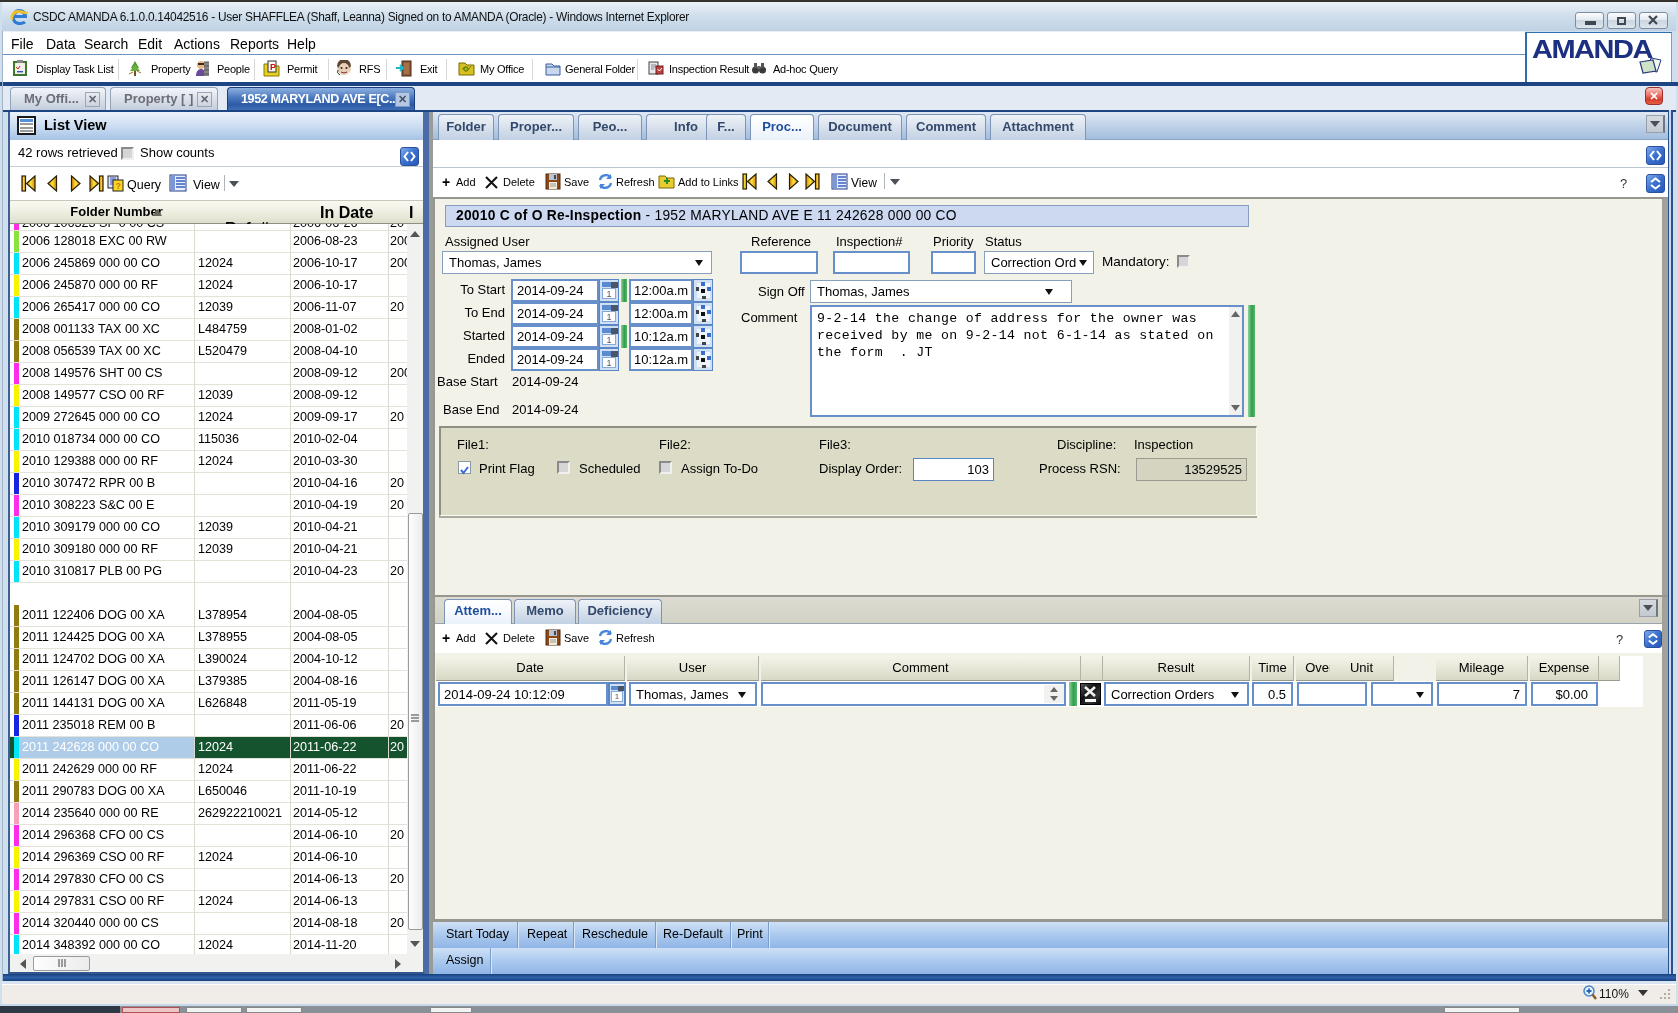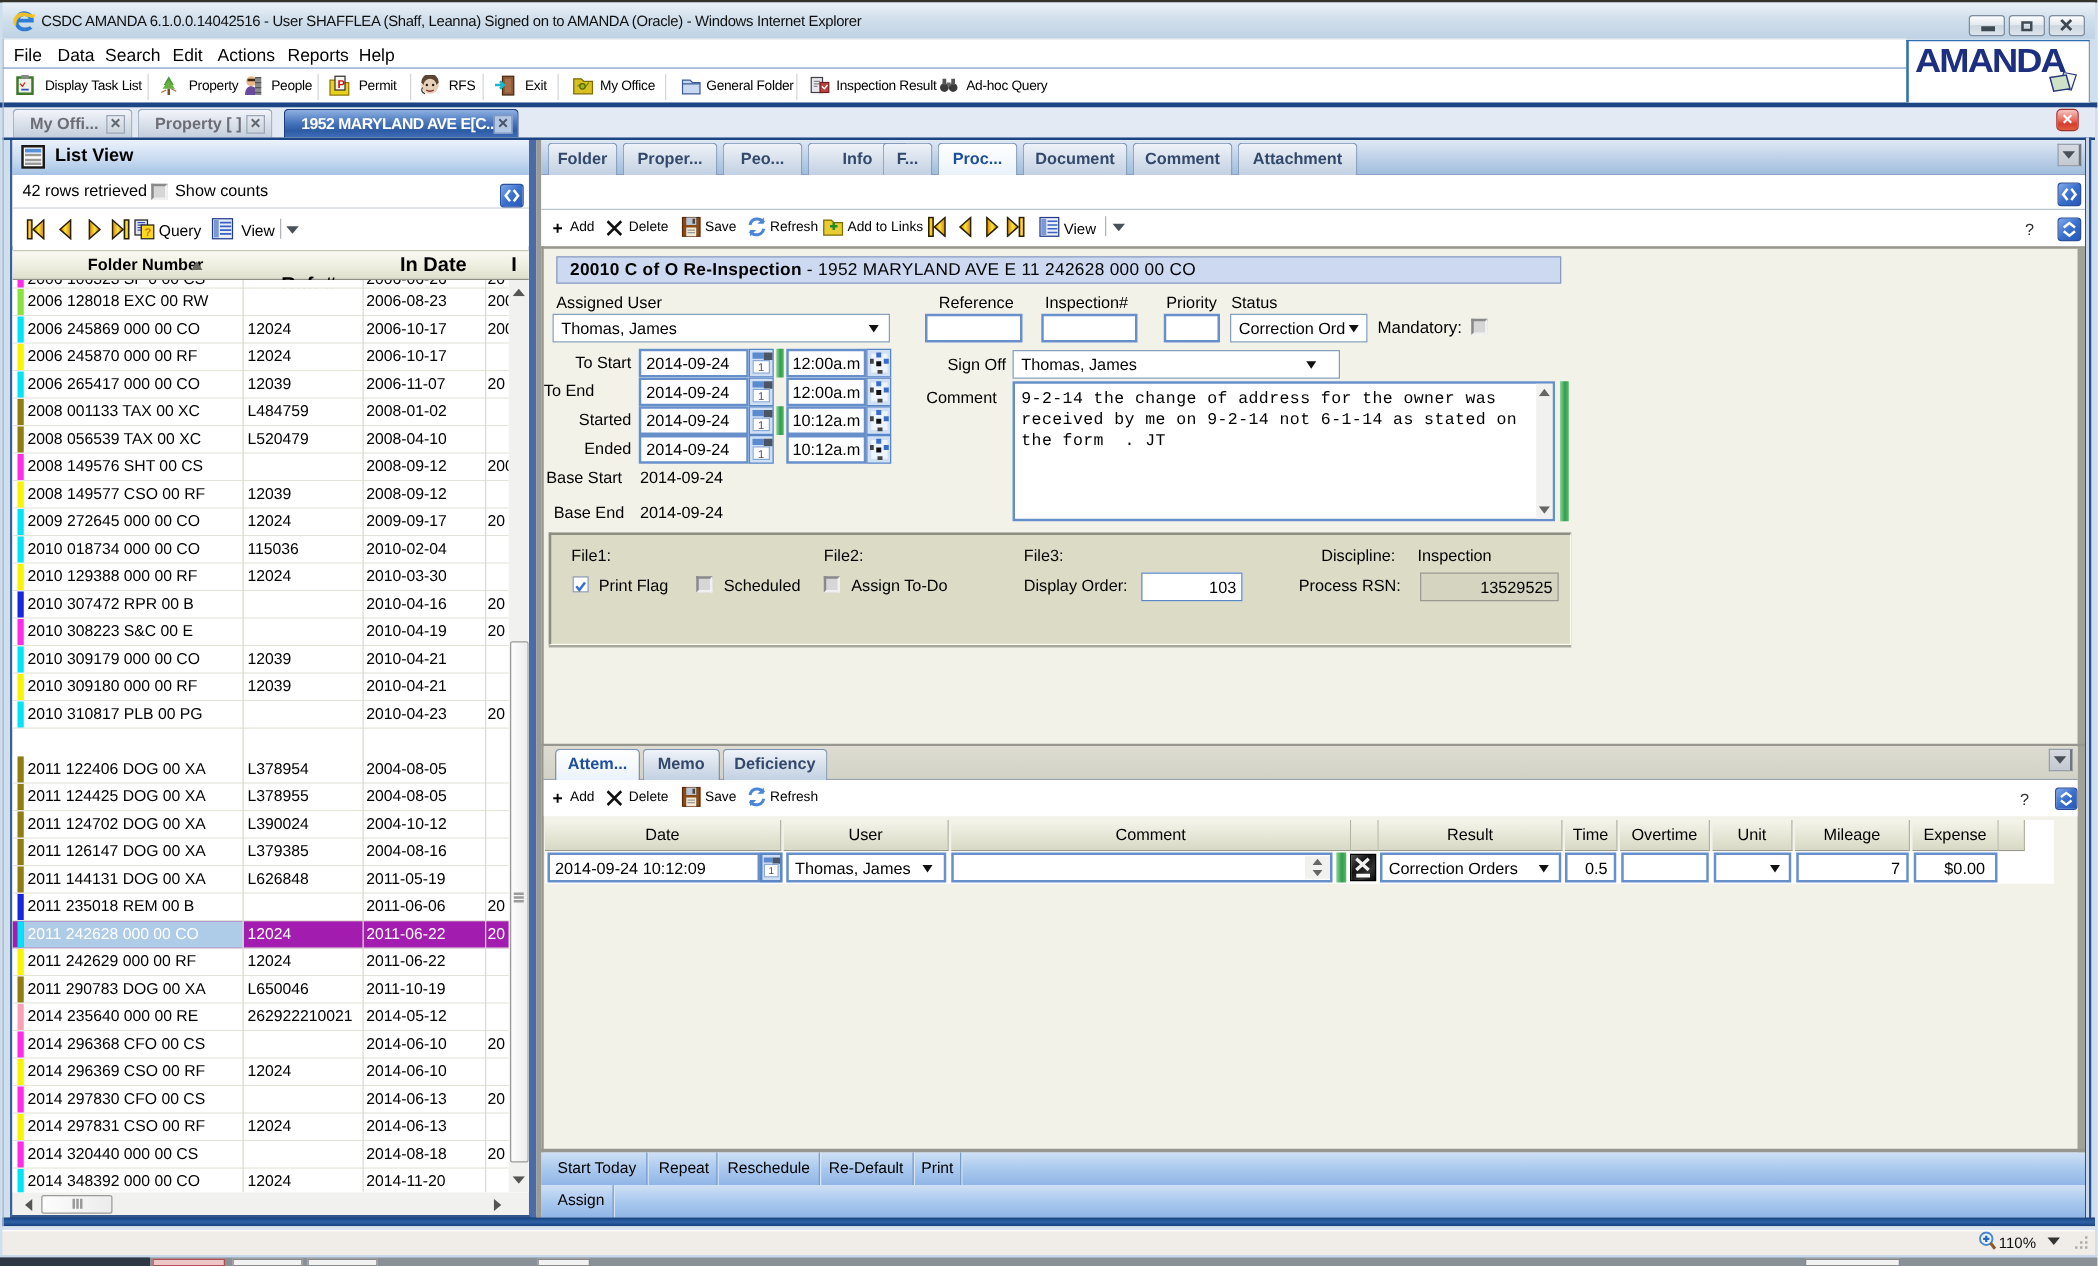--- a/index.html
+++ b/index.html
@@ -446,21 +446,21 @@
         <div class="c3">2011-05-19</div>
         <div class="c4"></div>
 </div>
 <div class="lrow" style="top:515.4px;width:397px">
 <div class="stripe" style="background:#1824e0"></div>
 <div class="c1">2011 235018 REM 00 B</div>
         <div class="c2"></div>
         <div class="c3">2011-06-06</div>
         <div class="c4">20</div>
 </div>
-<div class="lrow" style="top:537.4px;width:397px;background:#a21caf;color:#fff">
+<div class="lrow" style="top:537.4px;width:397px;background:#14532d;color:#fff">
 <div class="stripe" style="background:#00e4f8"></div>
 <div class="ab" style="left:9px;top:0;width:176px;height:22px;background:#aecbe8"></div>
 <div class="c1" style="color:#fff">2011 242628 000 00 CO</div>
         <div class="c2">12024</div>
         <div class="c3">2011-06-22</div>
         <div class="c4">20</div>
 </div>
 <div class="lrow" style="top:559.4px;width:397px">
 <div class="stripe" style="background:#f8f400"></div>
 <div class="c1">2011 242629 000 00 RF</div>
@@ -668,21 +668,21 @@
         <span style="position:absolute;left:3px;top:2px">12:00a.m</span>
       </div>
 <div class="calbtn" style="left:258px;top:80px;height:23px;">
         <div class="ab" style="left:3px;top:3px;width:13px;height:15px;background:#eef4fc"></div>
         <div class="ab" style="left:7px;top:2px;width:4px;height:4px;background:#3a6cd0"></div>
         <div class="ab" style="left:13px;top:7px;width:4px;height:4px;background:#3a6cd0"></div>
         <div class="ab" style="left:7px;top:9px;width:4px;height:4px;background:#111"></div>
         <div class="ab" style="left:2px;top:7px;width:3px;height:4px;background:#444"></div>
         <div class="ab" style="left:8px;top:16px;width:4px;height:3px;background:#444"></div>
       </div>
-<div class="lab" style="left:0;top:106px;width:70px;text-align:left">To End</div>
+<div class="lab" style="left:0;top:106px;width:70px;text-align:right">To End</div>
 <div class="binp" style="left:76px;top:103px;width:88px;height:23px">
         <span style="position:absolute;left:4px;top:2px">2014-09-24</span>
       </div>
 <div class="calbtn" style="left:164px;top:103px;height:23px">
         <div class="ab" style="left:2px;top:2px;width:9px;height:5px;background:#5b8ad0"></div>
         <div class="ab" style="left:11px;top:2px;width:7px;height:6px;background:#4a5668"></div>
         <div class="ab" style="left:2px;top:8px;width:14px;height:11px;background:#fff;border:1px solid #88a8d8;font-size:9px;text-align:center;color:#555">1</div>
       </div>
 <div class="binp" style="left:194px;top:103px;width:64px;height:23px">
         <span style="position:absolute;left:3px;top:2px">12:00a.m</span>
@@ -829,21 +829,21 @@
 <div class="bluebtn" style="left:1211px;top:518px;width:18px;height:18px"><svg width="16" height="16" viewBox="0 0 17 17">
         <path d="M4 7 L8.5 3.5 L13 7 M4 10 L8.5 13.5 L13 10" stroke="#fff" stroke-width="2" fill="none"></path>
       </svg></div>
 <div class="bhd" style="left:3px;top:544px;width:189px"><span>Date</span></div>
 <div class="bhd" style="left:194px;top:544px;width:132px"><span>User</span></div>
 <div class="bhd" style="left:328px;top:544px;width:320px"><span>Comment</span></div>
 <div class="bhd" style="left:648px;top:544px;width:22px"><span></span></div>
 <div class="bhd" style="left:670px;top:544px;width:147px"><span>Result</span></div>
 <div class="bhd" style="left:819px;top:544px;width:42px"><span>Time</span></div>
 <div class="bhd" style="left:863px;top:544px;width:72px"><span>Overtime</span></div>
-<div class="bhd" style="left:937px;top:544px;width:64px"><span>Unit</span></div>
+<div class="bhd" style="left:897px;top:544px;width:64px"><span>Unit</span></div>
 <div class="bhd" style="left:1003px;top:544px;width:92px"><span>Mileage</span></div>
 <div class="bhd" style="left:1097px;top:544px;width:69px"><span>Expense</span></div>
 <div class="bhd" style="left:1166px;top:544px;width:21px"><span></span></div>
 <div class="ab" style="left:1187px;top:544px;width:23px;height:51px;background:#fff"></div>
 <div class="ab" style="left:3px;top:569px;width:1184px;height:26px;background:#fff"></div>
 <div class="binp" style="left:5px;top:570px;width:170px;height:24px">
       <span style="position:absolute;left:4px;top:3px">2014-09-24 10:12:09</span>
     </div>
 <div class="calbtn" style="left:175px;top:570px;height:24px;width:18px;border-width:2px">
       <div class="ab" style="left:1px;top:2px;width:7px;height:4px;background:#5b8ad0"></div>

